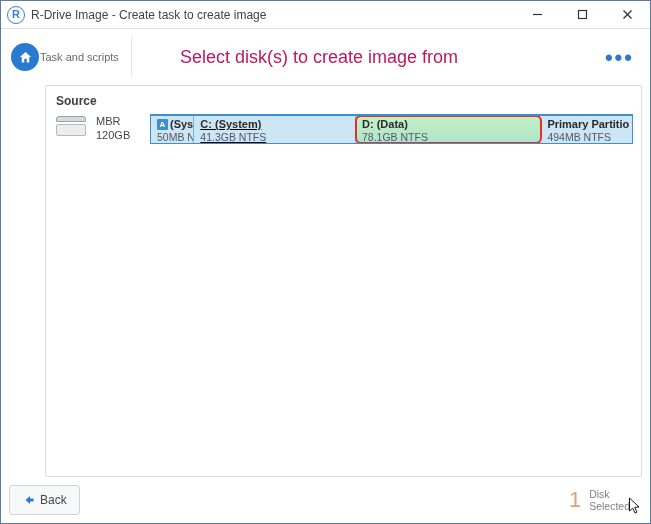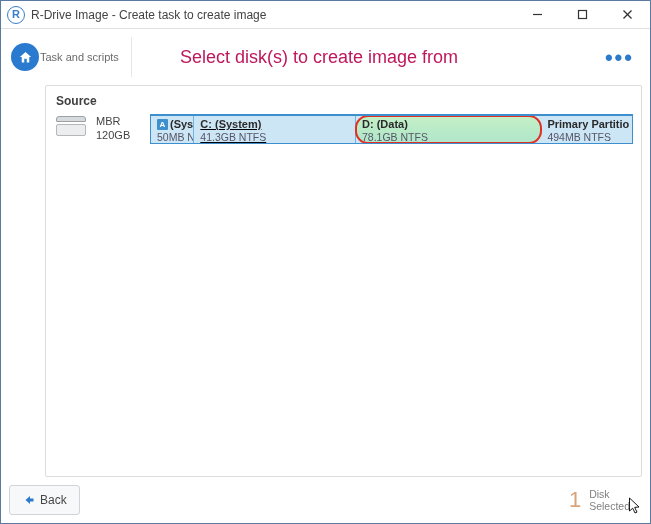--- a/index.html
+++ b/index.html
@@ -36,21 +36,21 @@
   .disk-icon .body { width:30px; height:12px; margin-top:2px; border:1px solid #b4b8bb; border-radius:2px; background:#ecedef; }
   .disk-info { width:54px; font-size:11px; color:#444; line-height:1.3; }
 
   .part-strip { flex:1; min-width:0; height:30px; display:flex; border:1px solid #3e8fcd; border-top:2px solid #3e8fcd; background:#cde6f6; position:relative; overflow:hidden; }
   .part { height:100%; border-right:1px solid #72b3e0; padding:2px 6px 0 6px; overflow:hidden; font-size:11px; line-height:1.2; white-space:nowrap; }
   .part:last-child { border-right:none; }
   .part-name { font-weight:bold; color:#2a2a2a; }
   .part-sub { color:#556; font-size:10.5px; }
   .part .iconA { display:inline-block; width:11px; height:11px; background:#3e8fcd; color:#fff; font-size:8px; line-height:11px; text-align:center; vertical-align:1px; margin-right:2px; border-radius:1px; }
   .part.selected { background:linear-gradient(#c4f0c5,#b0e6cb)!important; }
-  .part.highlight-box { outline:2.5px solid #e13024; outline-offset:-1px; border-radius:12px; z-index:5; }
+  .part.highlight-box { outline:2.5px solid #e13024; outline-offset:-1px; border-radius:5px; z-index:5; }
 
   
   .footer { position:absolute; left:8px; right:8px; bottom:6px; height:34px; display:flex; align-items:center; gap:14px; }
   .nav-btn { height:30px; border:1px solid #cfd4d8; border-radius:3px; background:#f7f8f9; display:flex; align-items:center; padding:0 12px; font-size:12px; color:#464646; cursor:pointer; }
   .nav-btn svg { width:14px; height:12px; }
   .status-block { margin-left:auto; height:30px; display:flex; align-items:center; gap:8px; padding:0 12px 0 10px; }
   .status-num { font-size:22px; color:#d7a37a; line-height:1; }
   .status-txt { font-size:10.5px; color:#808080; line-height:1.15; }
   .next-wrap { border:2.5px solid #e13024; border-radius:6px; padding:1px; }
   .cursor-ptr { position:absolute; right:9px; bottom:4px; }

